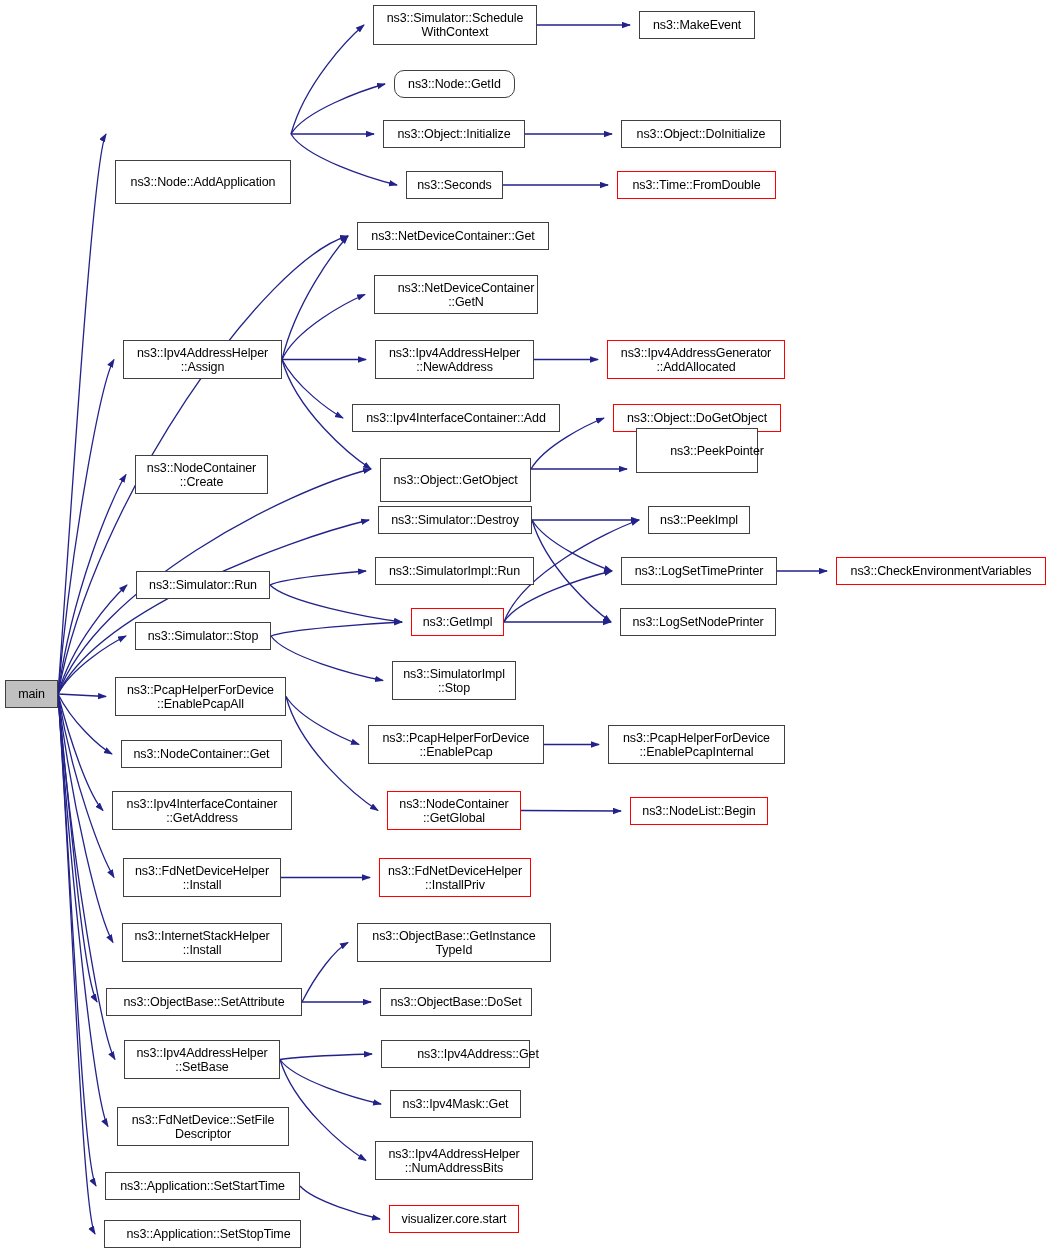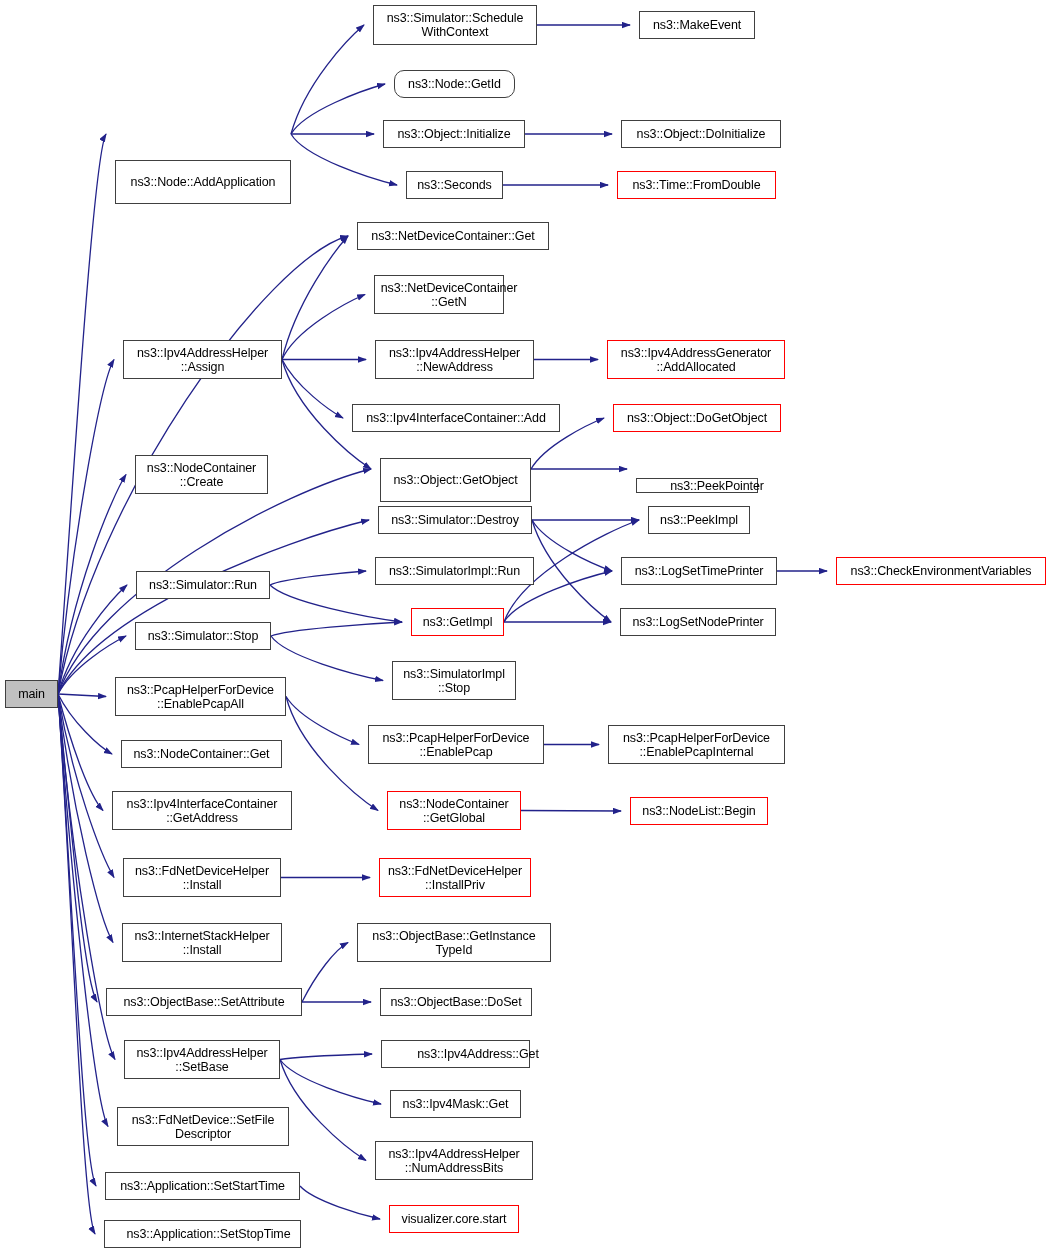--- a/index.html
+++ b/index.html
@@ -122,30 +122,30 @@
 WithContext</div>
       <div class="node" style="left: 639px; top: 11px; width: 116px; height: 28px;">ns3::MakeEvent</div>
       <div class="node" style="left: 394px; top: 70px; width: 121px; height: 28px; border-radius: 10px;">ns3::Node::GetId</div>
       <div class="node" style="left: 383px; top: 120px; width: 142px; height: 28px;">ns3::Object::Initialize</div>
       <div class="node" style="left: 621px; top: 120px; width: 160px; height: 28px;">ns3::Object::DoInitialize</div>
       <div class="node" style="left: 406px; top: 171px; width: 97px; height: 28px;">ns3::Seconds</div>
       <div class="node red" style="left: 617px; top: 171px; width: 159px; height: 28px;">ns3::Time::FromDouble</div>
       <div class="node" style="left: 357px; top: 222px; width: 192px; height: 28px;">ns3::NetDeviceContainer::Get</div>
       <div class="node" style="left: 123px; top: 340px; width: 159px; height: 39px;">ns3::Ipv4AddressHelper
 ::Assign</div>
-      <div class="node" style="left: 374px; top: 275px; width: 130px; height: 39px; padding-left: 20px;">ns3::NetDeviceContainer
+      <div class="node" style="left: 374px; top: 275px; width: 164px; height: 39px; padding-left: 20px;">ns3::NetDeviceContainer
 ::GetN</div>
       <div class="node" style="left: 375px; top: 340px; width: 159px; height: 39px;">ns3::Ipv4AddressHelper
 ::NewAddress</div>
       <div class="node red" style="left: 607px; top: 340px; width: 178px; height: 39px;">ns3::Ipv4AddressGenerator
 ::AddAllocated</div>
       <div class="node" style="left: 352px; top: 404px; width: 208px; height: 28px;">ns3::Ipv4InterfaceContainer::Add</div>
       <div class="node red" style="left: 613px; top: 404px; width: 168px; height: 28px;">ns3::Object::DoGetObject</div>
       <div class="node" style="left: 380px; top: 458px; width: 151px; height: 44px;">ns3::Object::GetObject</div>
-      <div class="node" style="left: 636px; top: 478px; width: 122px; height: 15px; padding-left: 40px;">ns3::PeekPointer</div>
+      <div class="node" style="left: 636px; top: 428px; width: 122px; height: 45px; padding-left: 40px;">ns3::PeekPointer</div>
       <div class="node" style="left: 135px; top: 455px; width: 133px; height: 39px;">ns3::NodeContainer
 ::Create</div>
       <div class="node" style="left: 378px; top: 506px; width: 154px; height: 28px;">ns3::Simulator::Destroy</div>
       <div class="node" style="left: 648px; top: 506px; width: 102px; height: 28px;">ns3::PeekImpl</div>
       <div class="node" style="left: 375px; top: 557px; width: 159px; height: 28px;">ns3::SimulatorImpl::Run</div>
       <div class="node" style="left: 621px; top: 557px; width: 156px; height: 28px;">ns3::LogSetTimePrinter</div>
       <div class="node red" style="left: 836px; top: 557px; width: 210px; height: 28px;">ns3::CheckEnvironmentVariables</div>
       <div class="node" style="left: 136px; top: 571px; width: 134px; height: 28px;">ns3::Simulator::Run</div>
       <div class="node red" style="left: 411px; top: 608px; width: 93px; height: 28px;">ns3::GetImpl</div>
       <div class="node" style="left: 620px; top: 608px; width: 156px; height: 28px;">ns3::LogSetNodePrinter</div>

